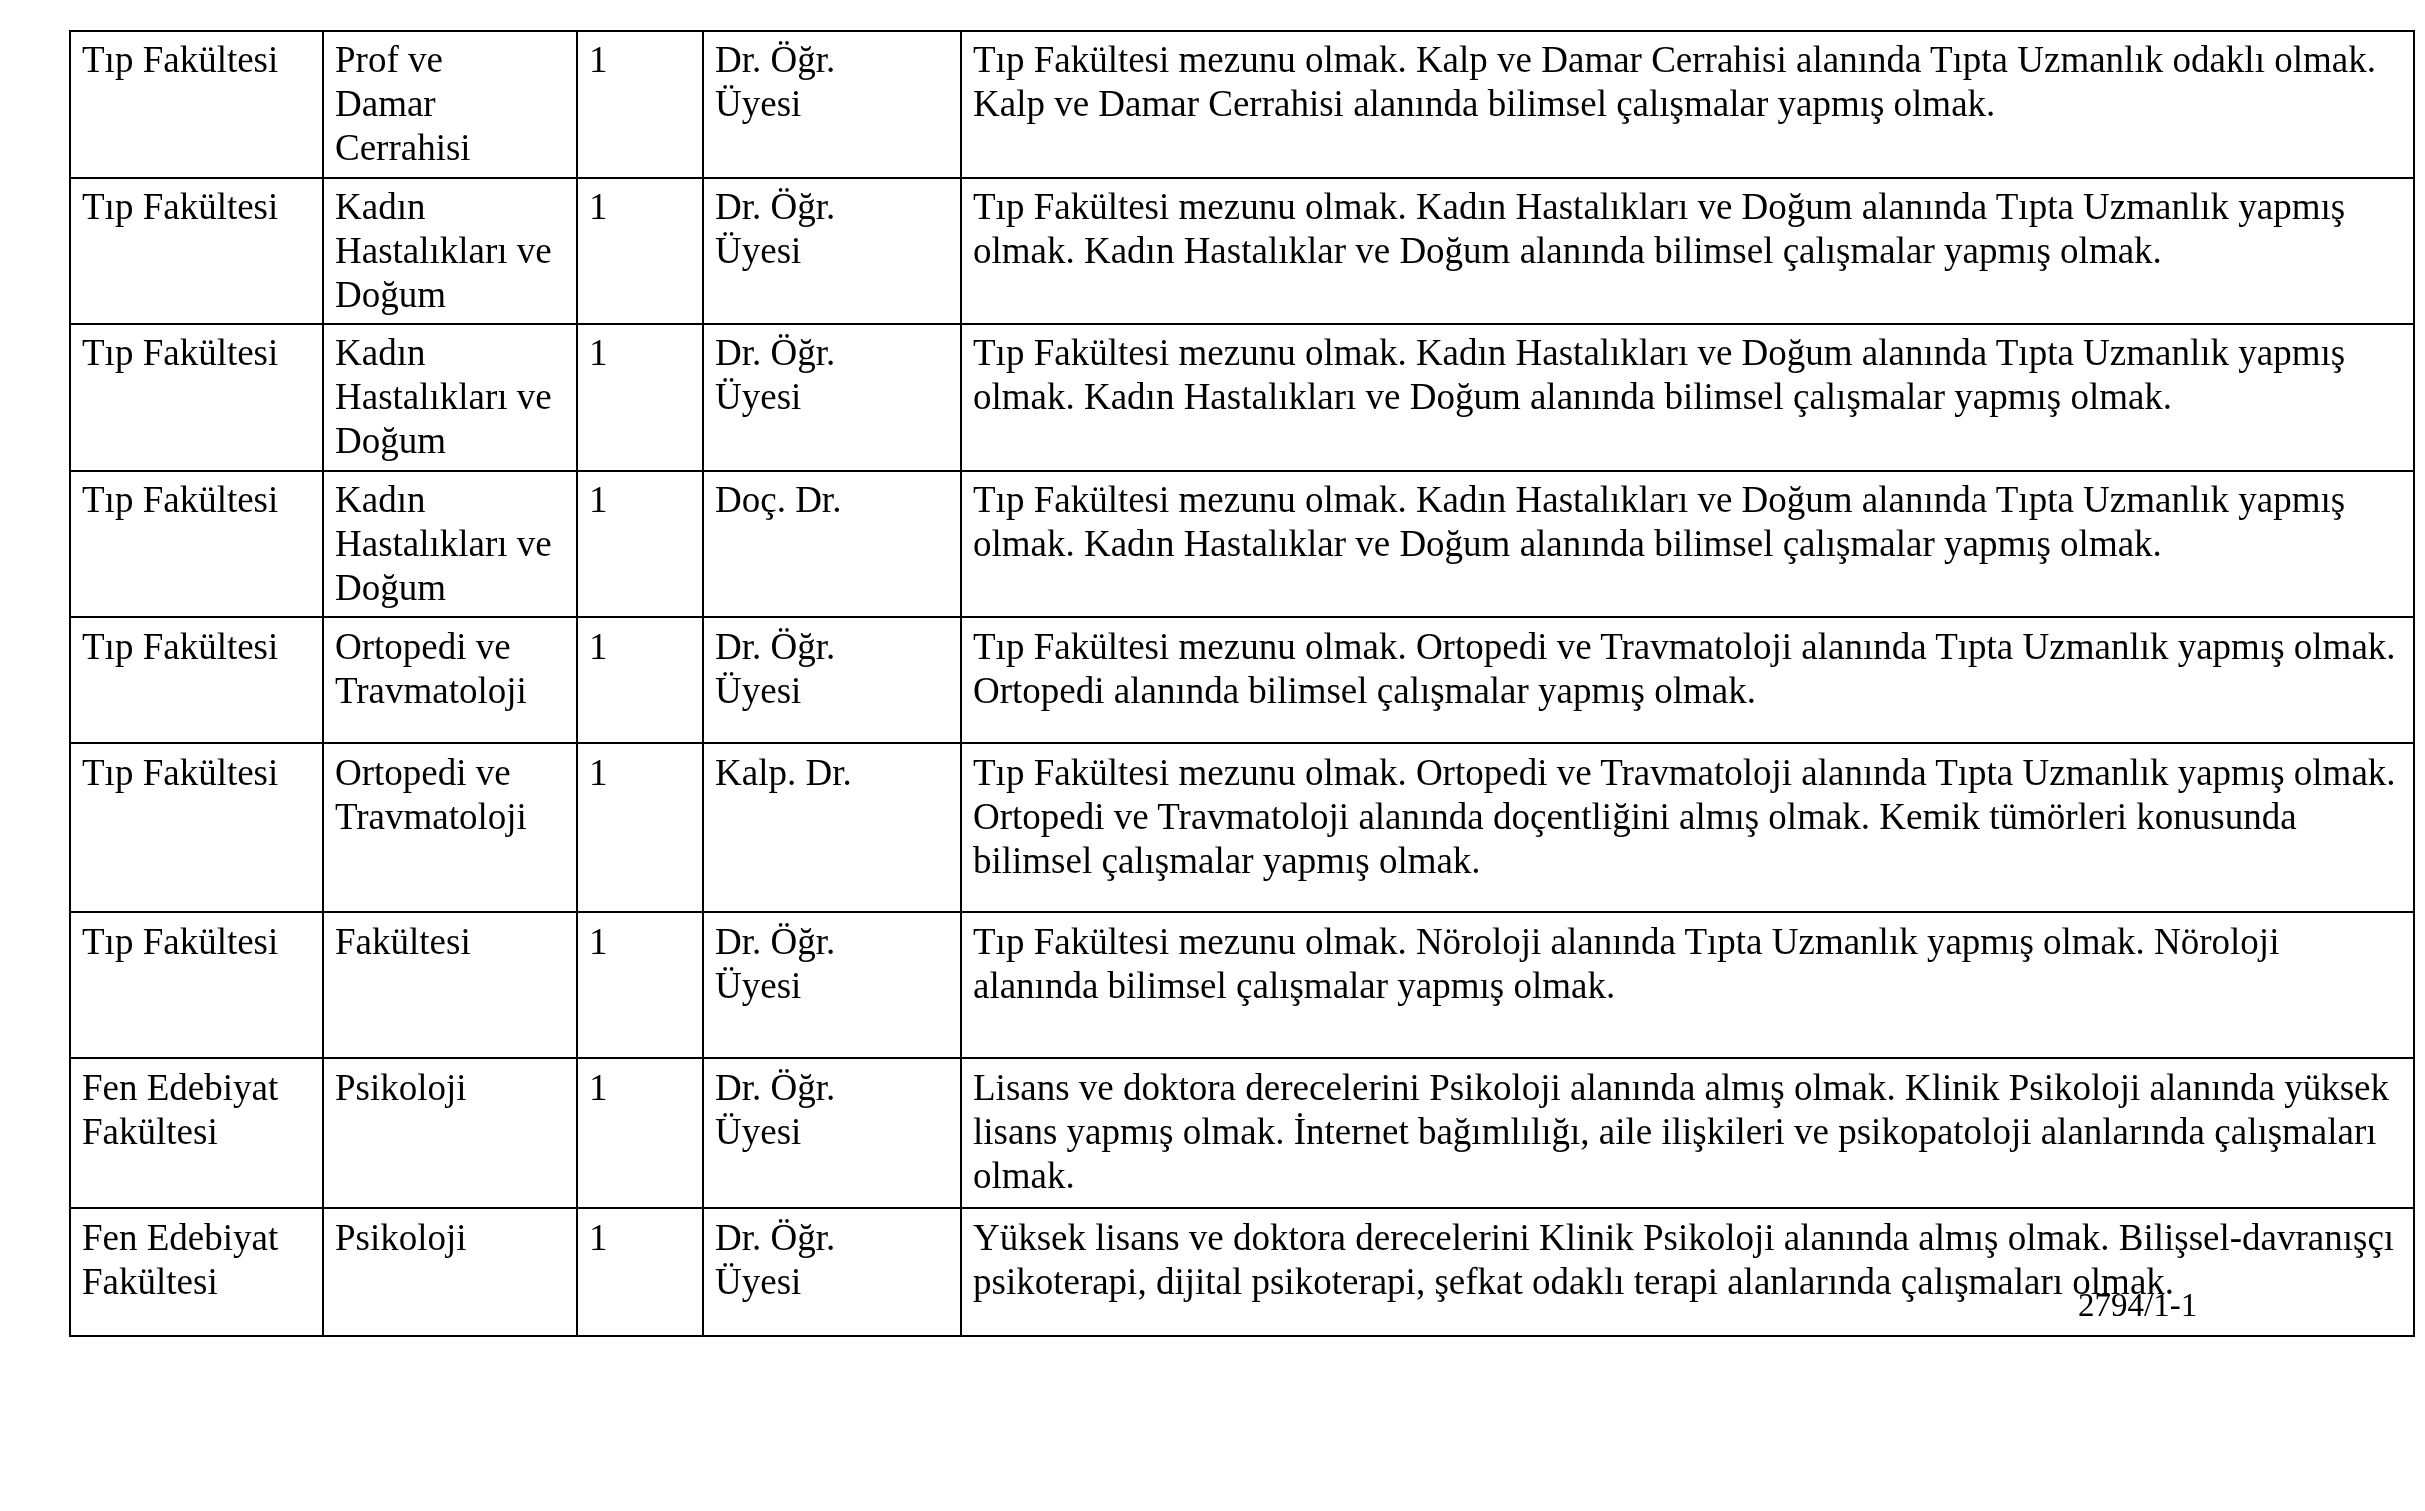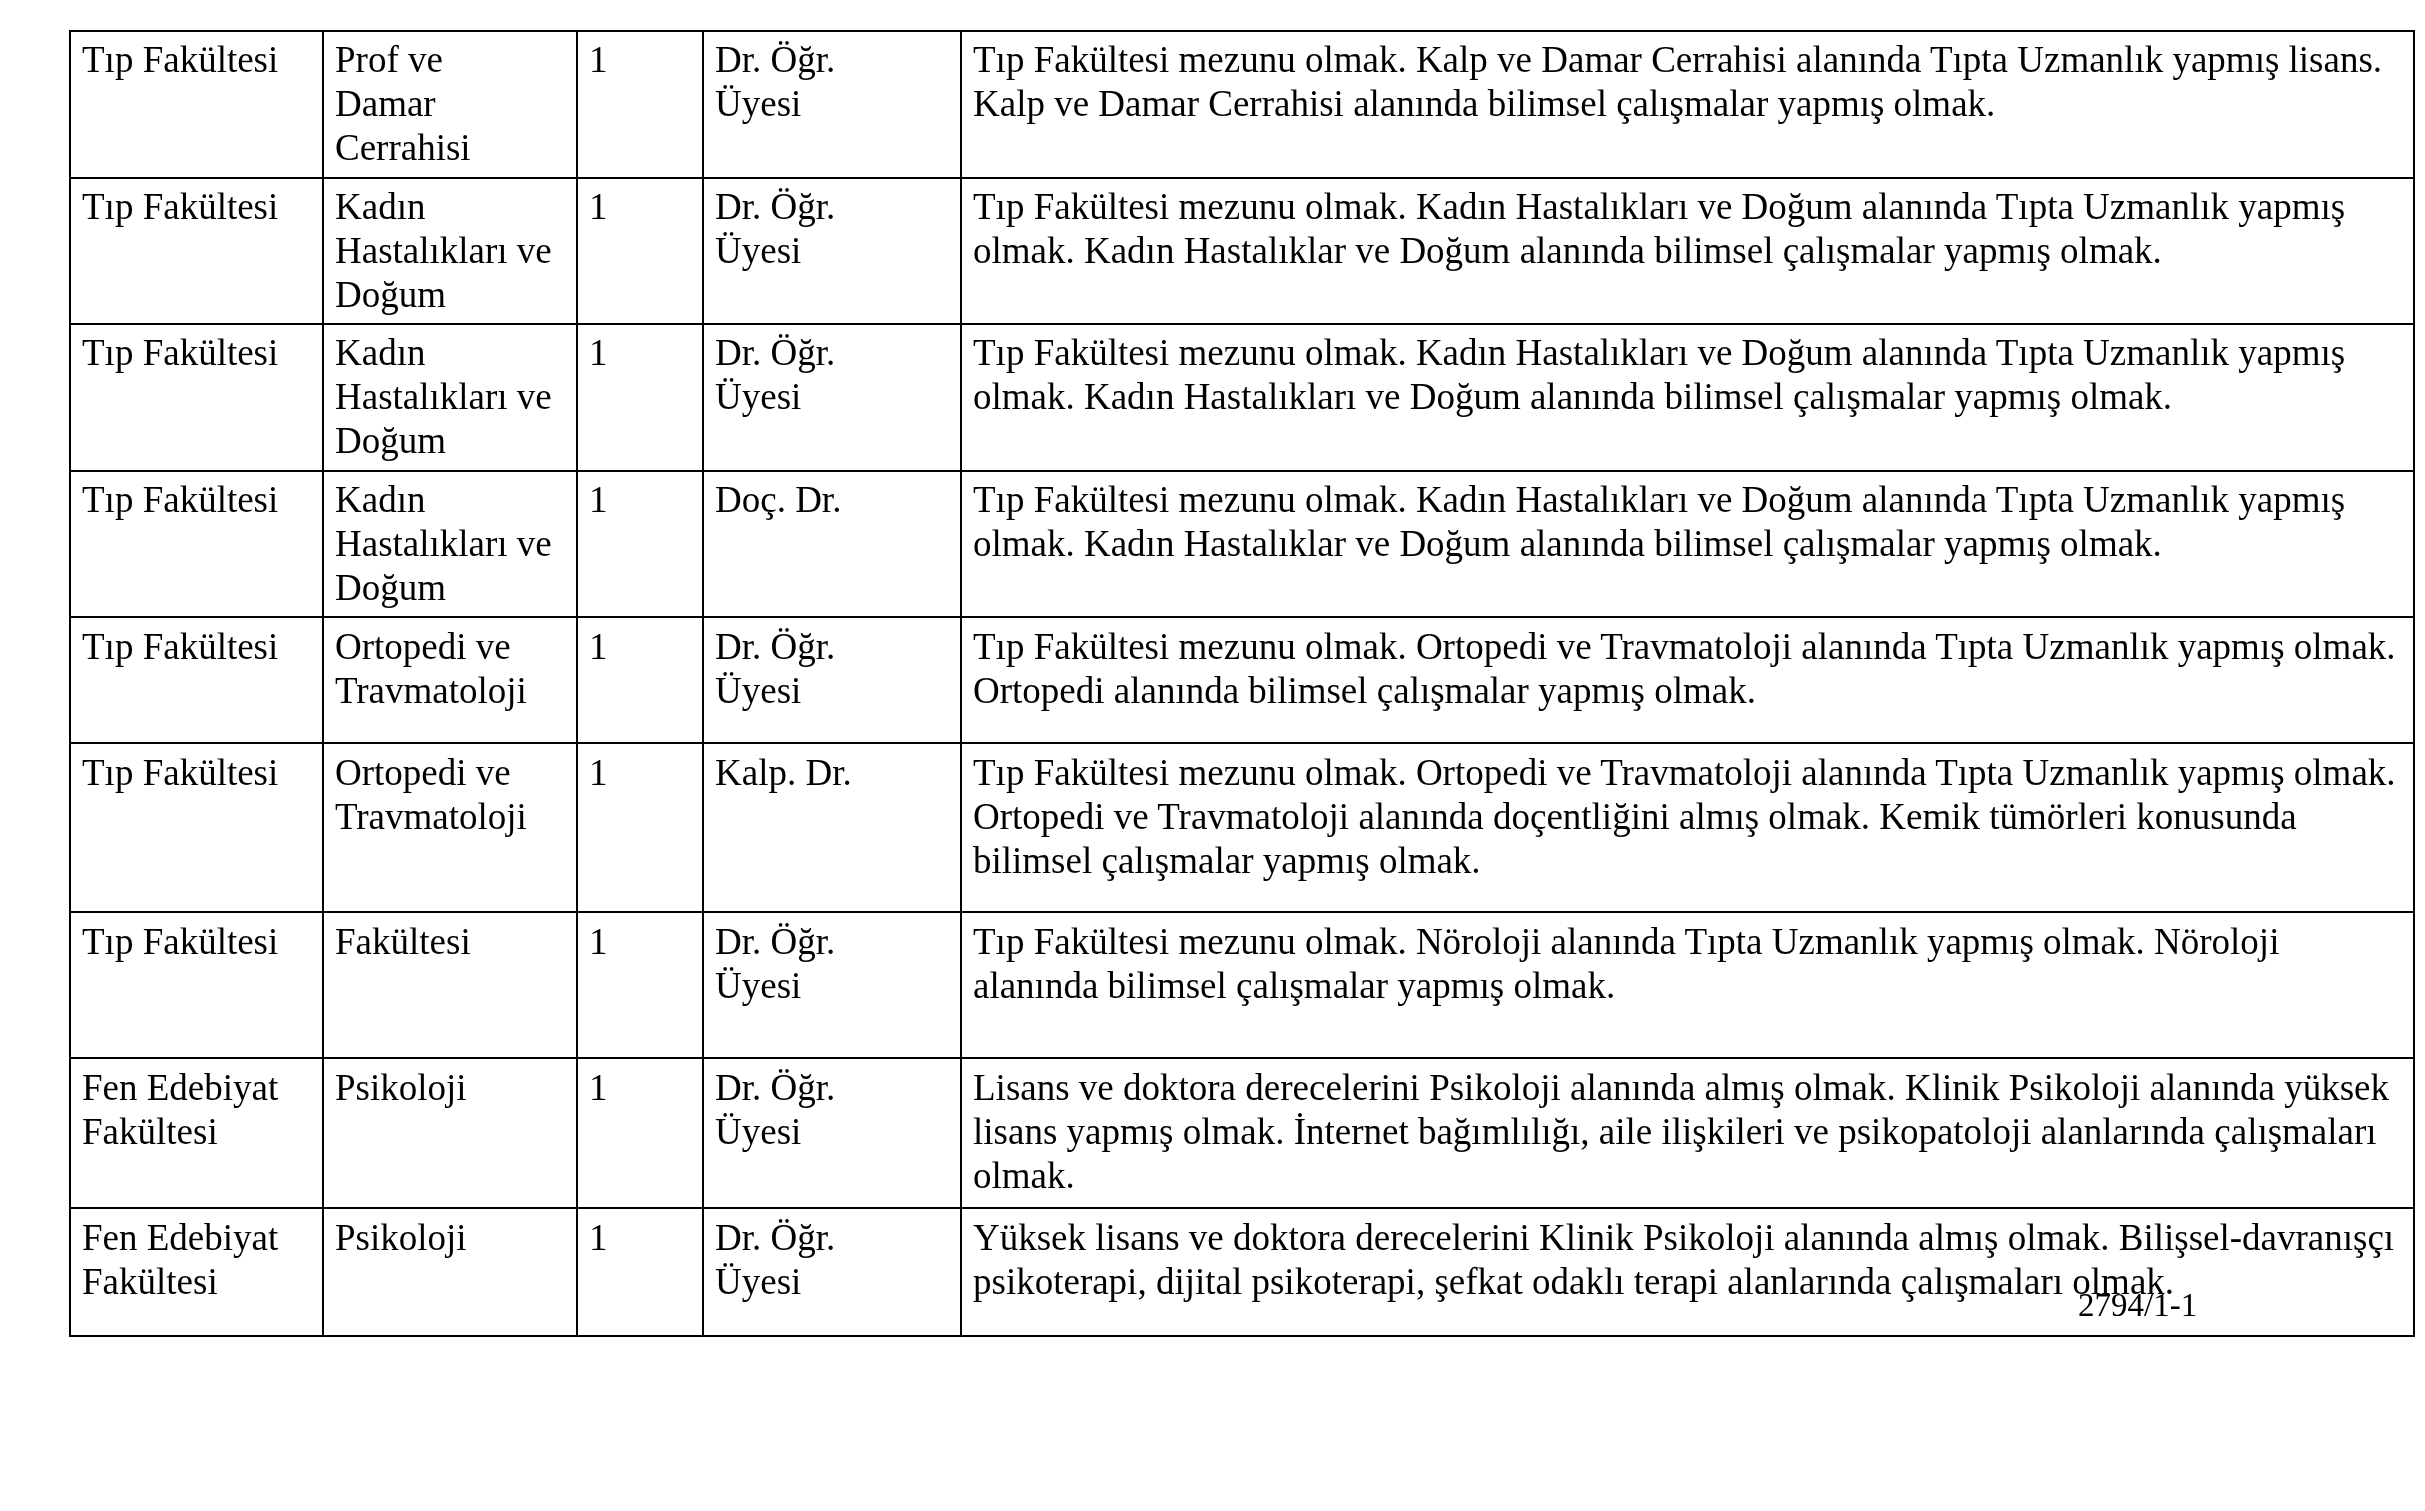--- a/index.html
+++ b/index.html
@@ -71,21 +71,21 @@
     </colgroup>
     <tbody>
       <tr class="row-1">
         <td class="cell-faculty">Tıp Fakültesi</td>
         <td class="cell-department">Prof ve
 Damar
 Cerrahisi</td>
         <td class="cell-quota">1</td>
         <td class="cell-title">Dr. Öğr.
 Üyesi</td>
-        <td class="cell-requirements">Tıp Fakültesi mezunu olmak. Kalp ve Damar Cerrahisi alanında Tıpta Uzmanlık yapmış lisans. Kalp ve Damar Cerrahisi alanında bilimsel çalışmalar yapmış olmak.</td>
+        <td class="cell-requirements">Tıp Fakültesi mezunu olmak. Kalp ve Damar Cerrahisi alanında Tıpta Uzmanlık odaklı olmak. Kalp ve Damar Cerrahisi alanında bilimsel çalışmalar yapmış olmak.</td>
       </tr>
       <tr class="row-2">
         <td class="cell-faculty">Tıp Fakültesi</td>
         <td class="cell-department">Kadın
 Hastalıkları ve
 Doğum</td>
         <td class="cell-quota">1</td>
         <td class="cell-title">Dr. Öğr.
 Üyesi</td>
         <td class="cell-requirements">Tıp Fakültesi mezunu olmak. Kadın Hastalıkları ve Doğum alanında Tıpta Uzmanlık yapmış olmak. Kadın Hastalıklar ve Doğum alanında bilimsel çalışmalar yapmış olmak.</td>

